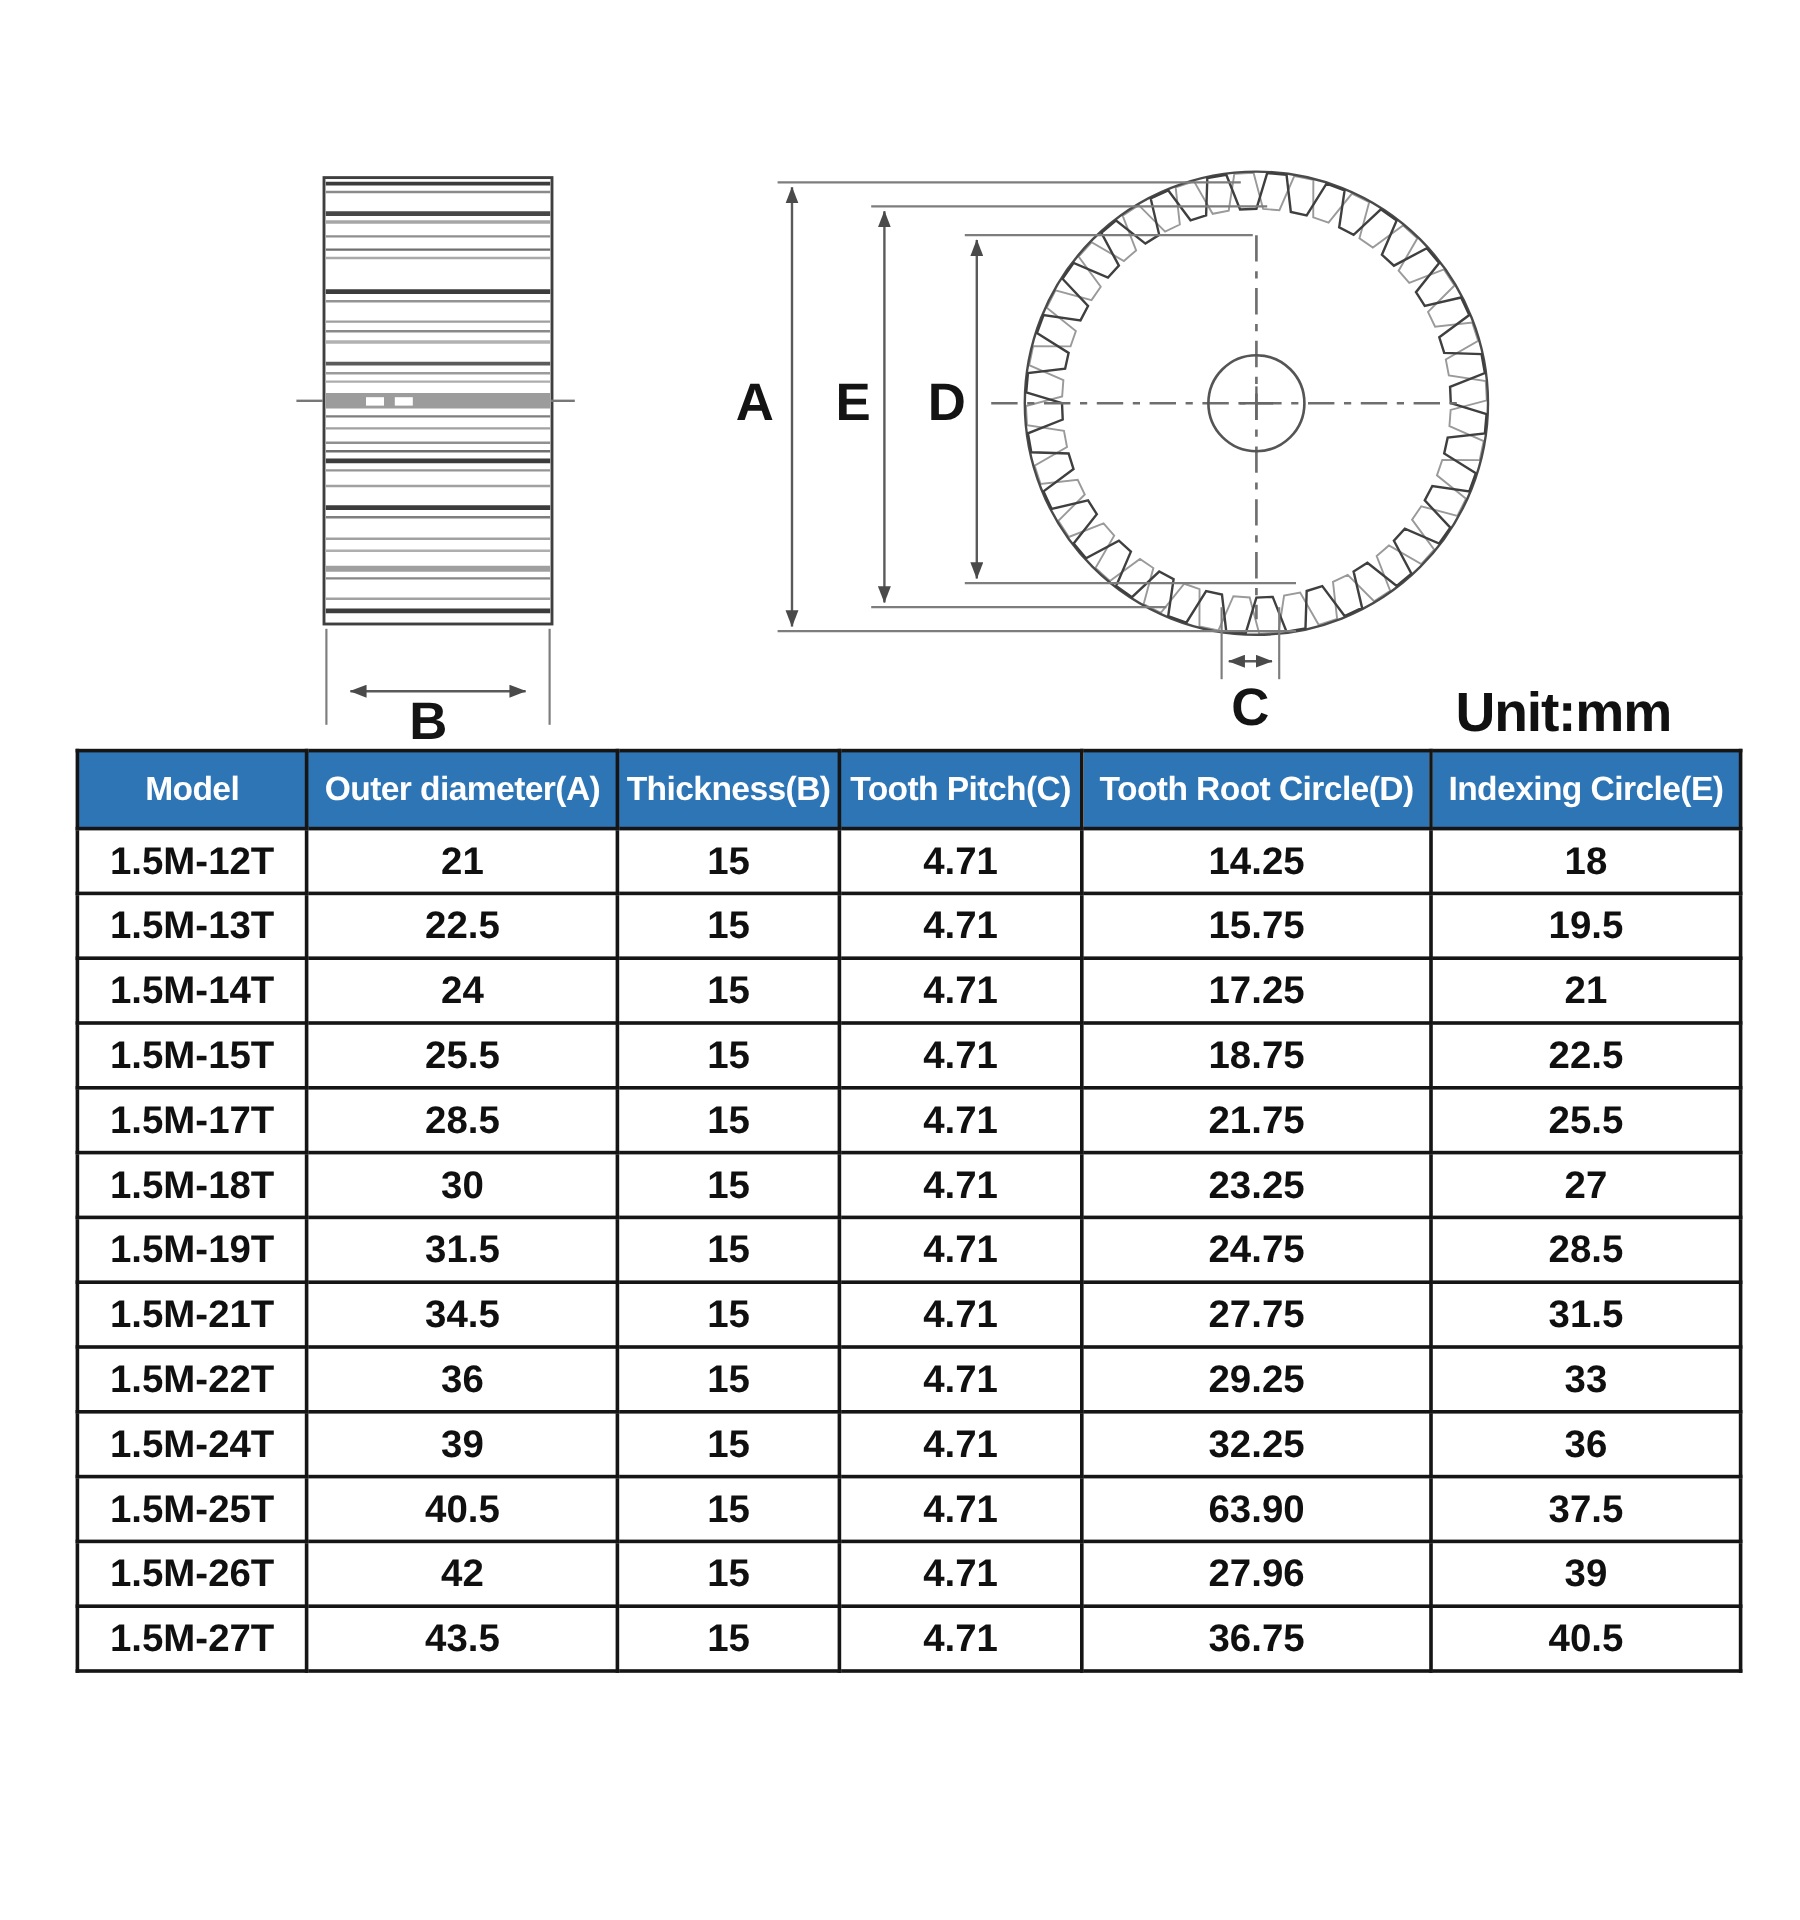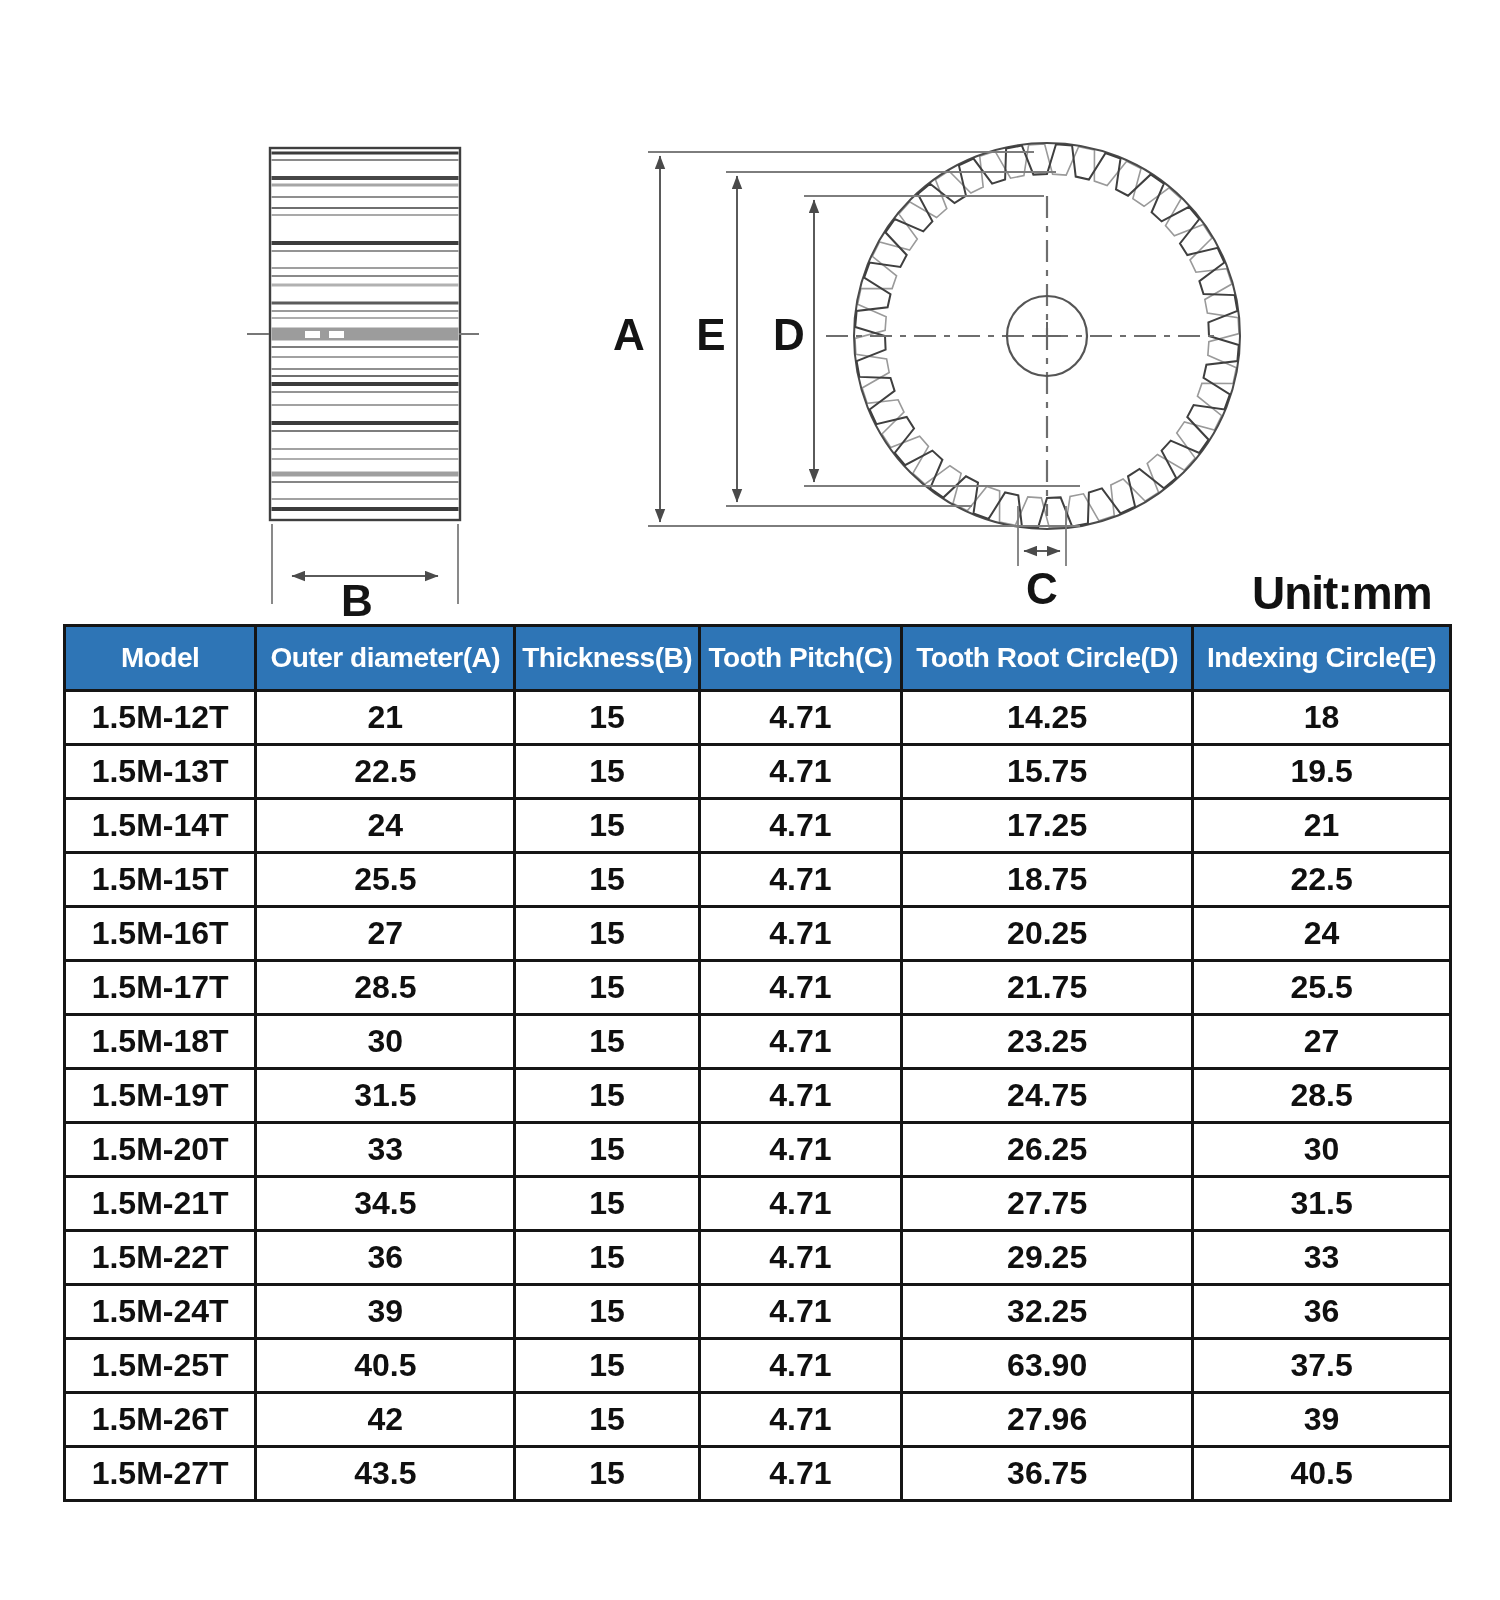--- a/index.html
+++ b/index.html
@@ -8,21 +8,21 @@
   .page { position:absolute; inset:0; background:#fff; overflow:hidden; }
 
   
   .drawing-svg { position:absolute; left:0; top:0; }
   .ext  { stroke:#7d7d7d; stroke-width:1.8; fill:none; }
   .dim-line { stroke:#5a5a5a; stroke-width:2; fill:none; }
   .dim-label { font-family:"Liberation Sans",sans-serif; font-weight:700; font-size:44px; fill:#141414; text-anchor:middle; }
   .centerline { stroke:#6e6e6e; stroke-width:2.2; fill:none; stroke-dasharray:22 8 6 8; }
 
   
-  .unit-label { position:absolute; left:1213px; top:566px; font-size:46px; font-weight:700; color:#111; letter-spacing:-1px;margin-left:39px; }
+  .unit-label { position:absolute; left:1213px; top:566px; font-size:46px; font-weight:700; color:#111; letter-spacing:-1px; }
 
   
   .spec-table { position:absolute; left:63px; top:624px; width:1389px;
                 border-collapse:collapse; table-layout:fixed; }
   .spec-table th, .spec-table td { border:3px solid #151515; text-align:center; vertical-align:middle;
                 overflow:hidden; white-space:nowrap; padding:0; }
   .spec-table thead th { height:62px; background:var(--header-bg); color:var(--header-fg);
                 font-size:28px; font-weight:700; letter-spacing:-0.5px; }
   .spec-table tbody td { height:51px; font-size:32px; font-weight:700; color:#101010; background:#fff; }
 </style>
@@ -179,28 +179,20 @@
 
         <tr>
           <td>1.5M-15T</td>
           <td>25.5</td>
           <td>15</td>
           <td>4.71</td>
           <td>18.75</td>
           <td>22.5</td>
         </tr>
 
-        <tr>
-          <td>1.5M-16T</td>
-          <td>27</td>
-          <td>15</td>
-          <td>4.71</td>
-          <td>20.25</td>
-          <td>24</td>
-        </tr>
 
         <tr>
           <td>1.5M-17T</td>
           <td>28.5</td>
           <td>15</td>
           <td>4.71</td>
           <td>21.75</td>
           <td>25.5</td>
         </tr>
 
@@ -215,28 +207,20 @@
 
         <tr>
           <td>1.5M-19T</td>
           <td>31.5</td>
           <td>15</td>
           <td>4.71</td>
           <td>24.75</td>
           <td>28.5</td>
         </tr>
 
-        <tr>
-          <td>1.5M-20T</td>
-          <td>33</td>
-          <td>15</td>
-          <td>4.71</td>
-          <td>26.25</td>
-          <td>30</td>
-        </tr>
 
         <tr>
           <td>1.5M-21T</td>
           <td>34.5</td>
           <td>15</td>
           <td>4.71</td>
           <td>27.75</td>
           <td>31.5</td>
         </tr>
 

